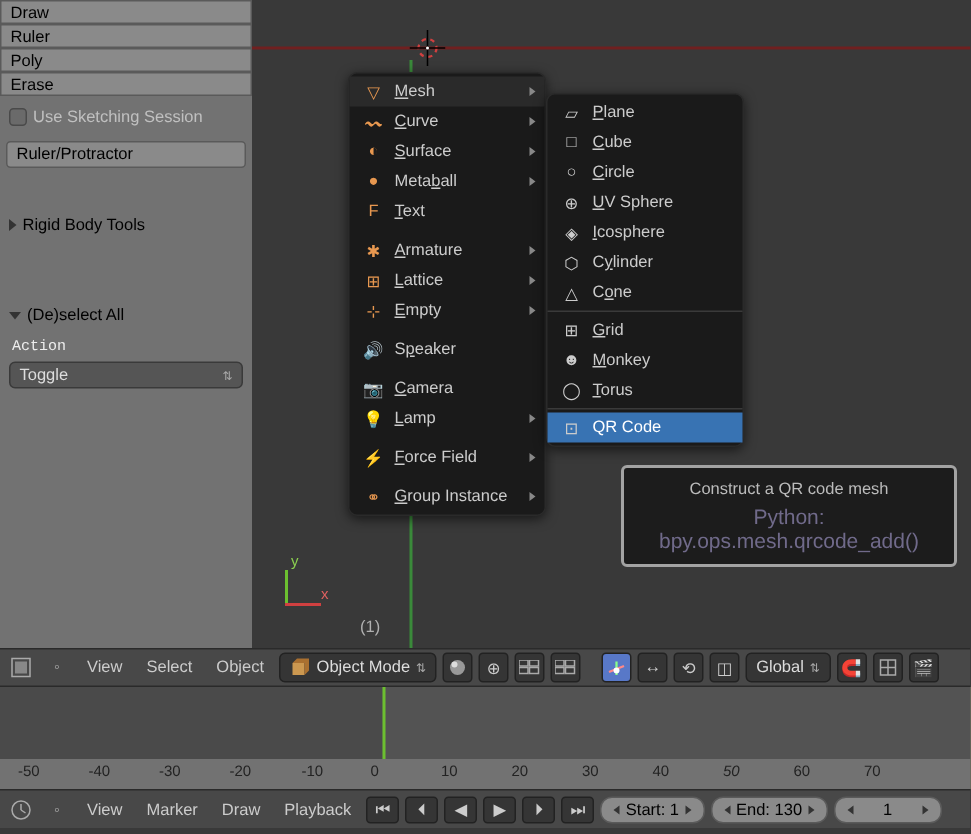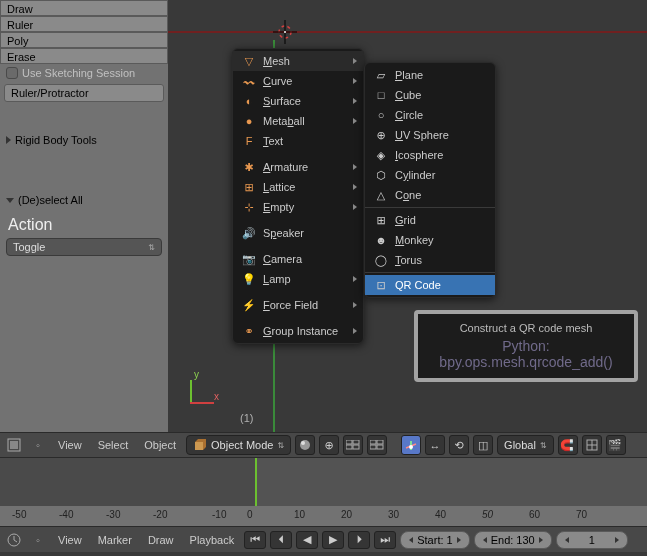--- a/index.html
+++ b/index.html
@@ -3,26 +3,26 @@
 <meta charset="utf-8">
 <style>
 * { margin: 0; padding: 0; box-sizing: border-box; font-family: sans-serif; font-size: 11px; }
 body { width: 647px; height: 556px; background: #393939; color: #c0c0c0; position: relative; overflow: hidden; }
 
 
 .left-panel { position: absolute; left: 0; top: 0; width: 168px; height: 432px; background: #727272; padding: 0; }
 .btn-grid { display: grid; grid-template-columns: 1fr; }
 .grid-btn { background: #8a8a8a; border: 1px solid #5a5a5a; color: #000; padding: 2px 6px; text-align: left; height: 16px; }
 .wide-btn { background: #8a8a8a; border: 1px solid #5a5a5a; color: #000; padding: 2px 6px; text-align: left; height: 18px; margin: 2px 4px; border-radius: 3px; }
-.check-row { display: flex; align-items: center; padding: 4px 6px; height: 18px; }
+.check-row { display: flex; align-items: center; padding: 14px 6px; height: 18px; }
 .check-box { width: 12px; height: 12px; border: 1px solid #4a4a4a; background: #6a6a6a; border-radius: 3px; margin-right: 4px; }
 .panel-header { display: flex; align-items: center; padding: 6px 6px; color: #000; font-size: 11px; }
 .tri { display: inline-block; width: 0; height: 0; border-left: 5px solid #333; border-top: 4px solid transparent; border-bottom: 4px solid transparent; margin-right: 4px; }
 .tri-down { display: inline-block; width: 0; height: 0; border-top: 5px solid #333; border-left: 4px solid transparent; border-right: 4px solid transparent; margin-right: 4px; }
-.panel-label { color: #eee; font-size: 16px; padding: 4px 8px 2px; }
+.panel-label { color: #eee; font-size: 10px; padding: 4px 8px 2px; font-family: Liberation Mono, monospace; }
 .panel-dropdown { background: #555; border: 1px solid #3a3a3a; color: #ddd; padding: 2px 6px; margin: 2px 6px; border-radius: 4px; height: 18px; display: flex; justify-content: space-between; align-items: center; }
 .dd-arrows { font-size: 8px; color: #aaa; }
 
 
 .viewport { position: absolute; left: 168px; top: 0; right: 0; height: 432px; background: #393939; }
 .cursor { position: absolute; left: 105px; top: 20px; width: 24px; height: 24px; }
 .axis-widget { position: absolute; left: 22px; bottom: 28px; }
 .axis-y { position: absolute; width: 2px; height: 24px; background: #6cc030; left: 0; bottom: 0; }
 .axis-x { position: absolute; width: 24px; height: 2px; background: #d04040; left: 0; bottom: 0; }
 .axis-label-y { position: absolute; color: #8cd050; left: 4px; bottom: 24px; font-size: 10px; }
@@ -39,21 +39,21 @@
 .menu-item.highlight { background: #2a2a2a; }
 .menu-item .sub-arrow { position: absolute; right: 6px; width: 0; height: 0; border-left: 4px solid #888; border-top: 3px solid transparent; border-bottom: 3px solid transparent; }
 .menu-icon { width: 16px; height: 16px; margin-right: 6px; display: inline-flex; align-items: center; justify-content: center; }
 .u-l { text-decoration: underline; }
 
 .menu-mesh { left: 364px; top: 62px; width: 132px; }
 .menu-item.selected { background: #3873b3; color: #fff; }
 .divider { height: 1px; background: #3a3a3a; margin: 2px 0; }
 
 
-.tooltip { position: absolute; left: 414px; top: 310px; background: #1c1c1c; border: 4px solid #a3a3a3; padding: 8px 12px; border-radius: 4px; color: #aaa; width: 224px; }
+.tooltip { position: absolute; left: 414px; top: 310px; background: #1c1c1c; border: 2px solid #a3a3a3; padding: 8px 12px; border-radius: 4px; color: #aaa; width: 224px; }
 .tooltip .t1 { color: #bbb; text-align: center; margin-bottom: 4px; }
 .tooltip .t2 { color: #706a8a; font-size: 14px; text-align: center; }
 
 
 .toolbar1 { position: absolute; left: 0; right: 0; top: 432px; height: 26px; background: #484848; border-top: 1px solid #2a2a2a; border-bottom: 1px solid #2a2a2a; display: flex; align-items: center; padding: 0 4px; gap: 4px; }
 .tb-icon { width: 20px; height: 20px; display: inline-flex; align-items: center; justify-content: center; }
 .tb-text { color: #ccc; padding: 0 6px; }
 .mode-dd { background: #353535; border: 1px solid #222; color: #ddd; padding: 2px 6px; border-radius: 4px; display: flex; align-items: center; gap: 4px; height: 20px; }
 .small-btn { background: #353535; border: 1px solid #222; width: 20px; height: 20px; border-radius: 3px; display: inline-flex; align-items: center; justify-content: center; }
 
@@ -323,21 +323,21 @@
 <div class="timeline">
   <div class="timeline-track">
     <div class="timeline-dark"></div>
     <div class="playhead"></div>
   </div>
   <div class="ruler" id="ruler">
       <span class="ruler-tick" style="left: 12px;">-50</span>
       <span class="ruler-tick" style="left: 59px;">-40</span>
       <span class="ruler-tick" style="left: 106px;">-30</span>
       <span class="ruler-tick" style="left: 153px;">-20</span>
-      <span class="ruler-tick" style="left: 212px;">-10</span>
+      <span class="ruler-tick" style="left: 201px;">-10</span>
       <span class="ruler-tick" style="left: 247px;">0</span>
       <span class="ruler-tick" style="left: 294px;">10</span>
       <span class="ruler-tick" style="left: 341px;">20</span>
       <span class="ruler-tick" style="left: 388px;">30</span>
       <span class="ruler-tick" style="left: 435px;">40</span>
       <span class="ruler-tick" style="left: 482px; font-style: italic;">50</span>
       <span class="ruler-tick" style="left: 529px;">60</span>
       <span class="ruler-tick" style="left: 576px;">70</span>
       <span class="ruler-tick" style="left: 660px;">80</span>
     </div>

